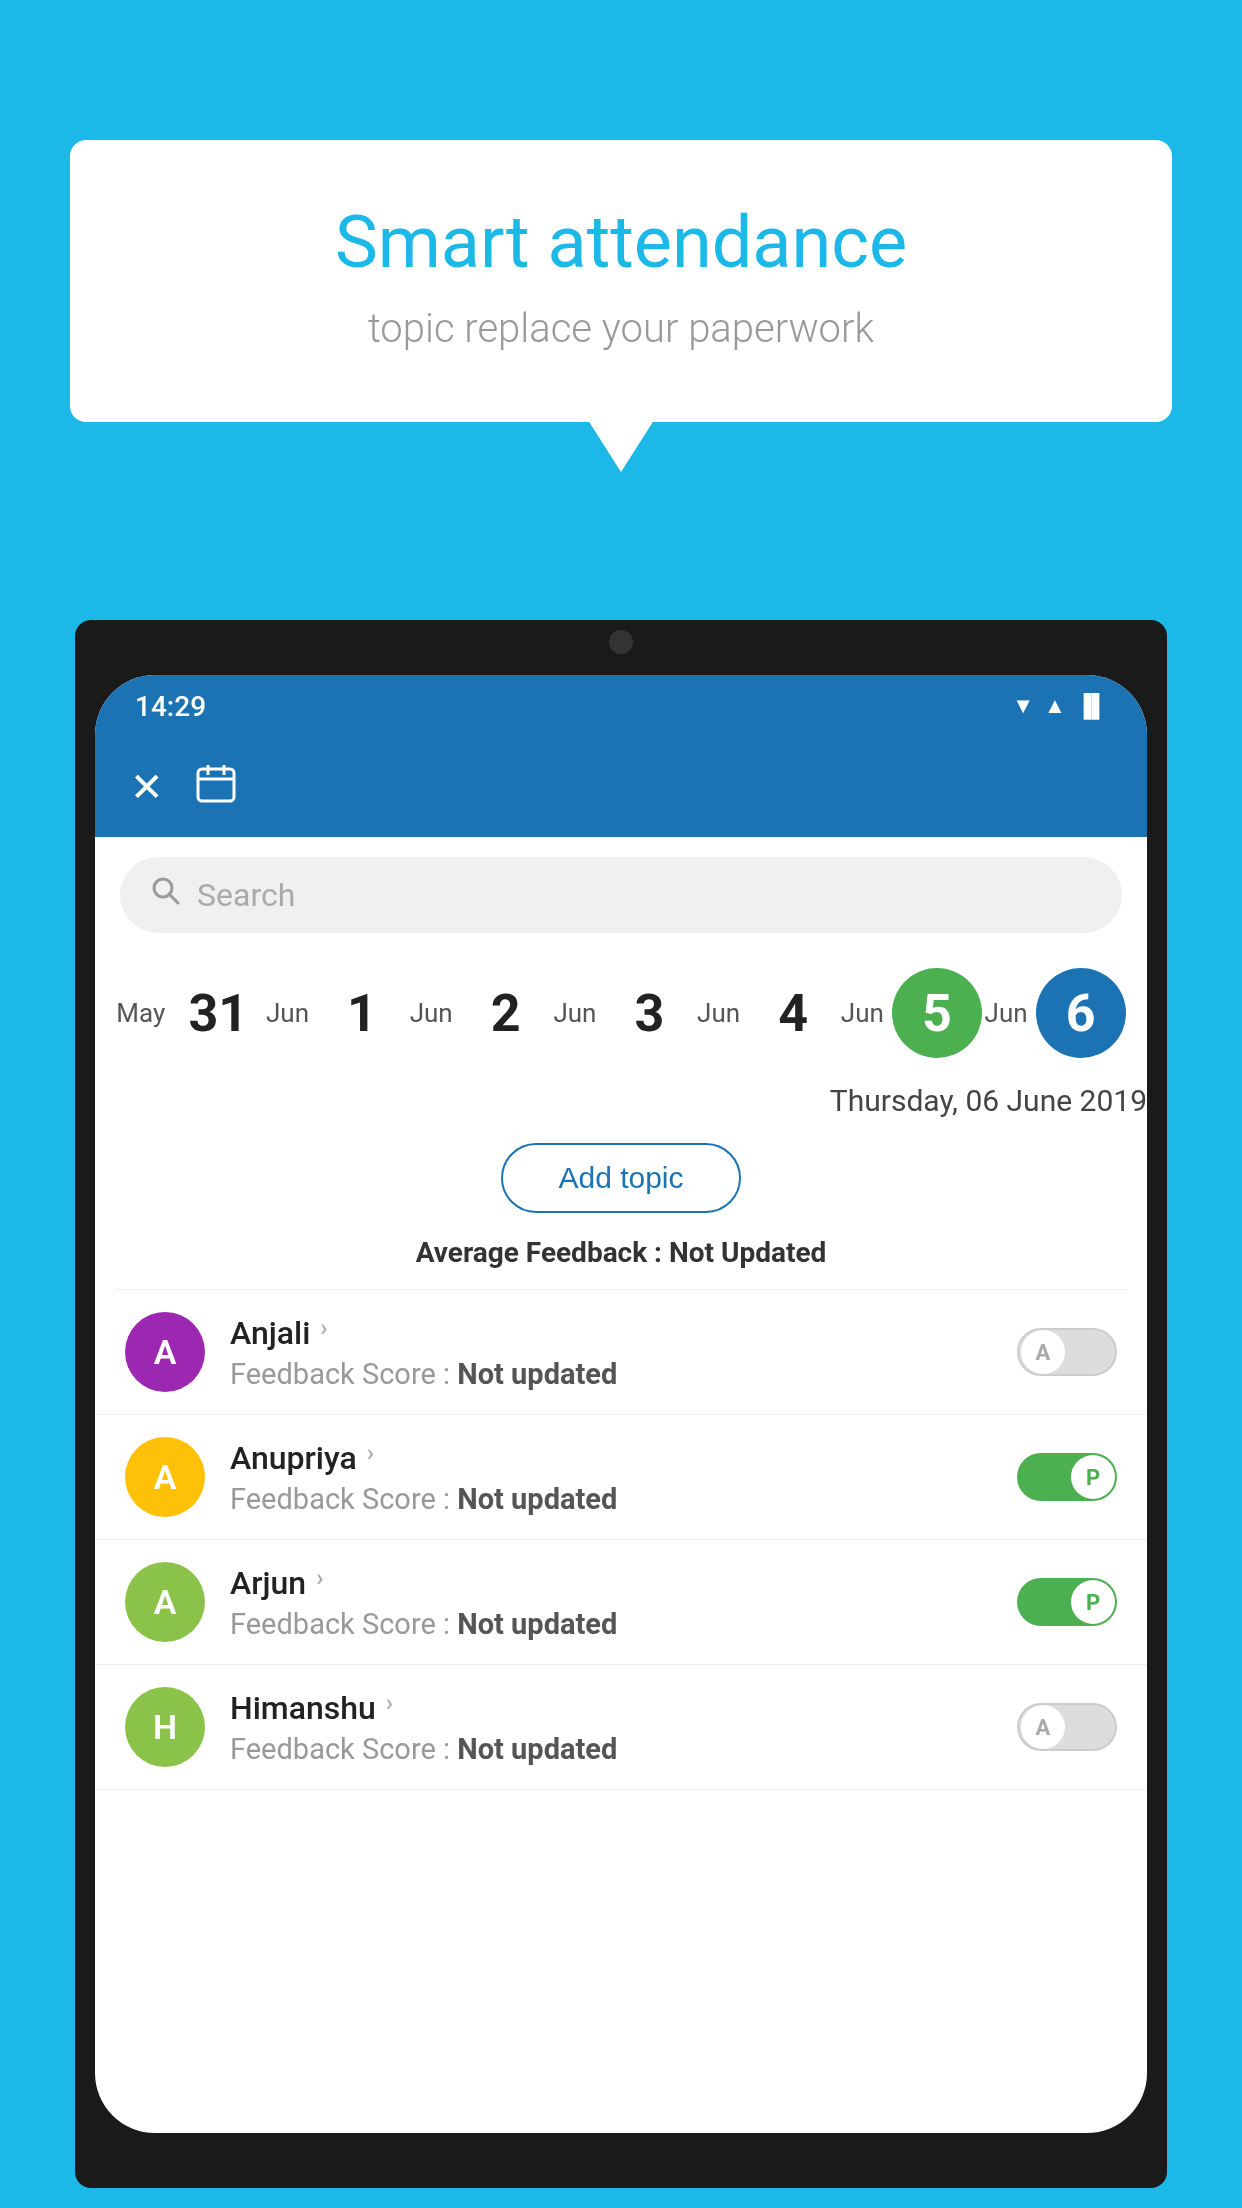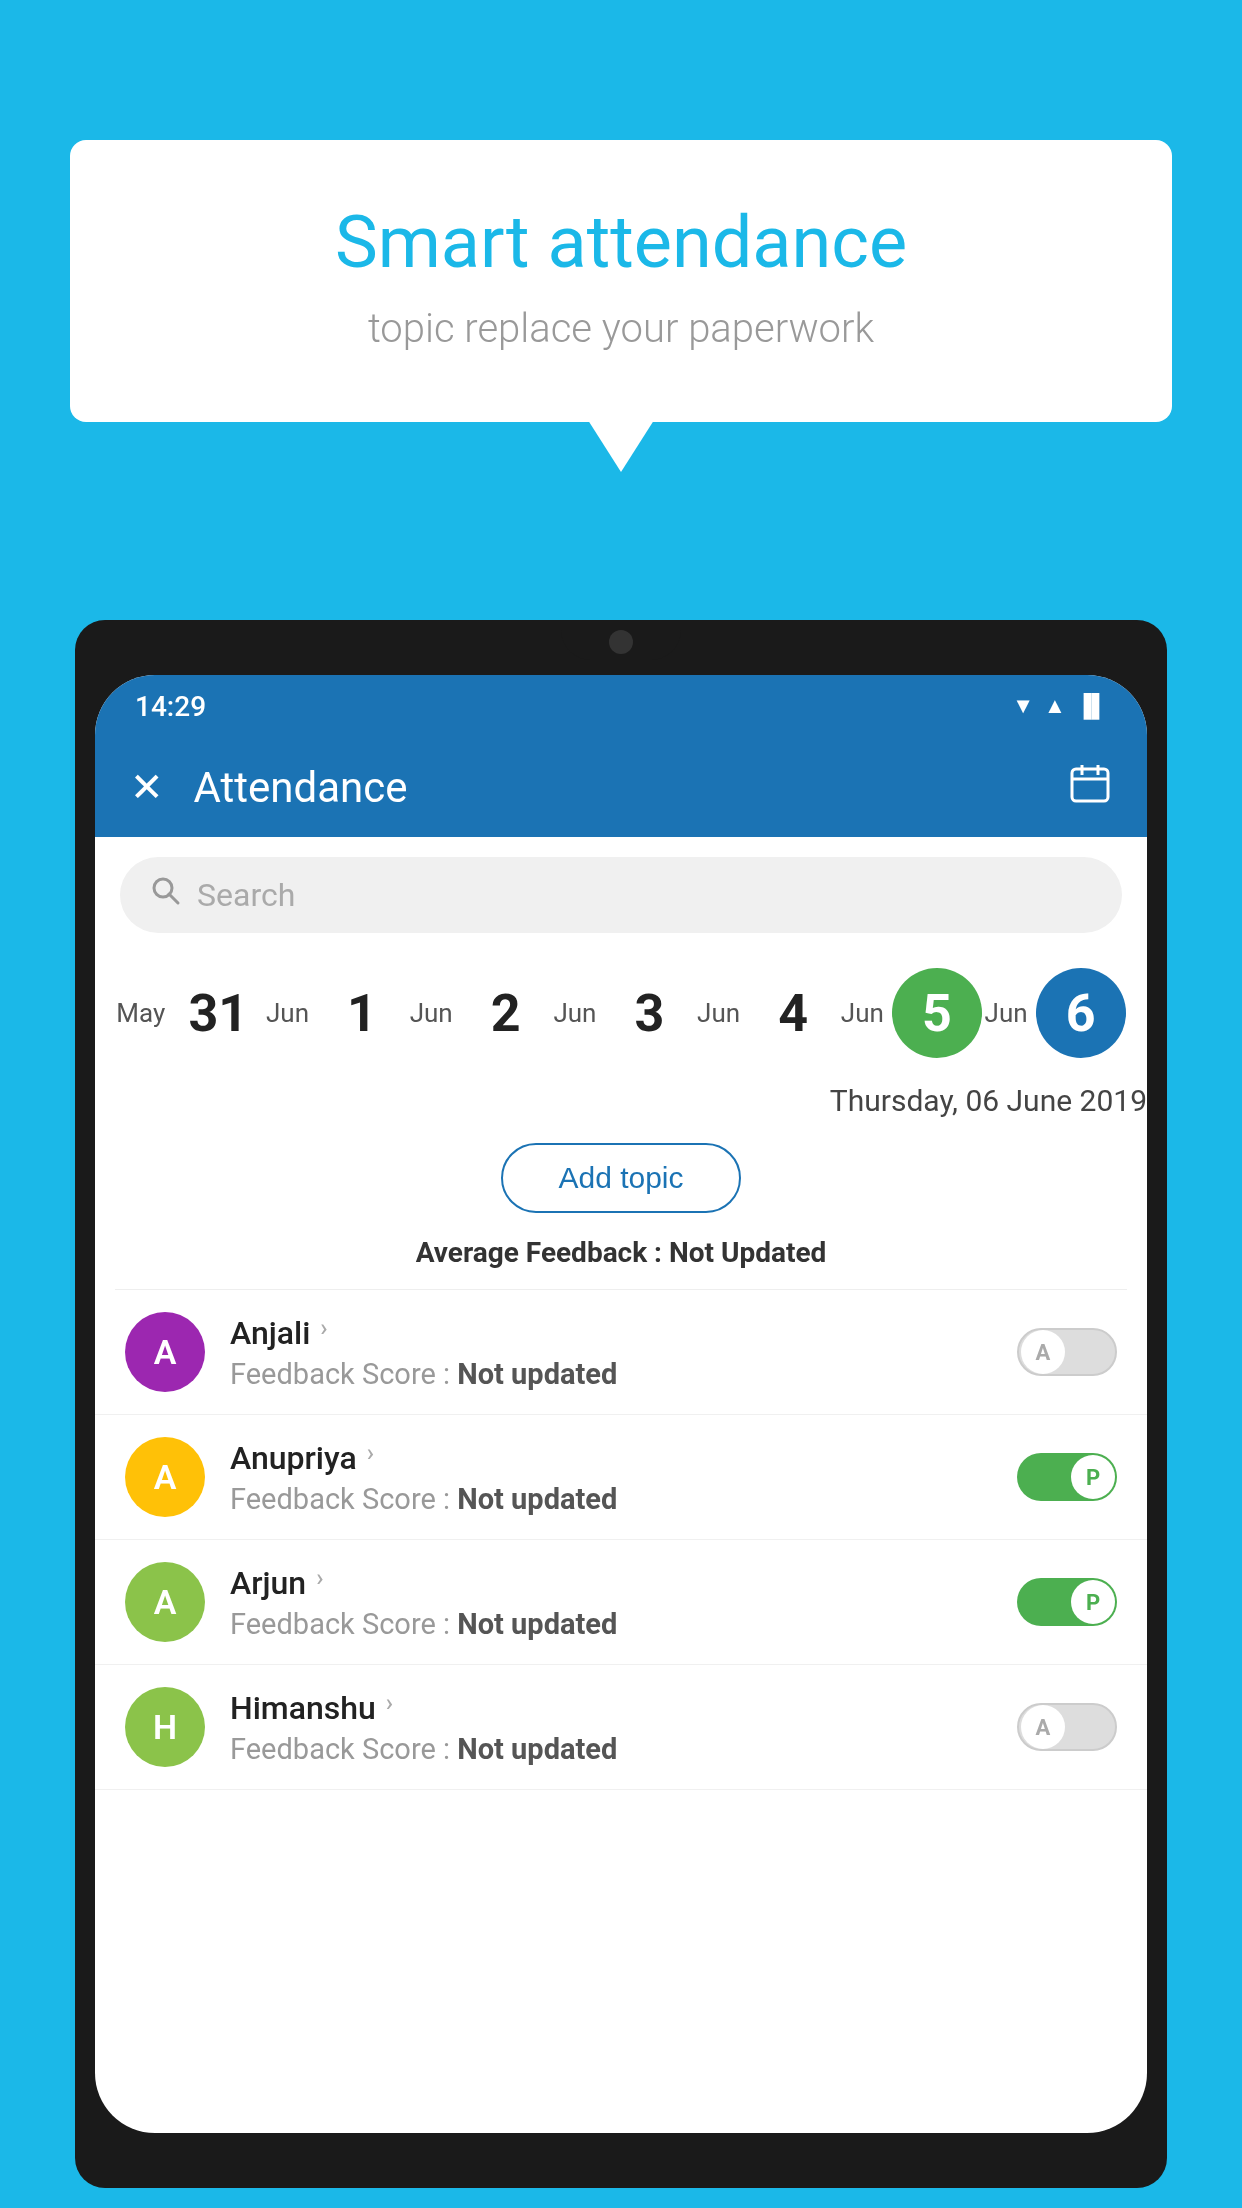--- a/index.html
+++ b/index.html
@@ -56,21 +56,21 @@
     }
 
     
     .phone-frame {
       position: absolute;
       top: 620px;
       left: 75px;
       right: 75px;
       bottom: 20px;
       background: #1a1a1a;
-      border-radius: 30px;
+      border-radius: 16px;
       padding: 0;
       overflow: hidden;
     }
 
     .phone-notch {
       position: absolute;
       top: 0;
       left: 50%;
       transform: translateX(-50%);
       width: 120px;
@@ -381,21 +381,20 @@
       <span class="status-time">14:29</span>
       <div class="status-icons">
         <span class="status-icon">▼</span>
         <span class="status-icon">▲</span>
         <span class="status-icon">▐▌</span>
       </div>
     </div>
 
     <div class="app-bar">
       <span class="app-bar-close">✕</span>
-      <span class="app-bar-title">Attendance</span>
       <span class="app-bar-calendar">
         <svg width="44" height="44" viewBox="0 0 44 44" fill="none">
           <rect x="4" y="8" width="36" height="32" rx="4" stroke="white" stroke-width="3" fill="none"></rect>
           <line x1="4" y1="18" x2="40" y2="18" stroke="white" stroke-width="3"></line>
           <line x1="14" y1="4" x2="14" y2="14" stroke="white" stroke-width="3"></line>
           <line x1="30" y1="4" x2="30" y2="14" stroke="white" stroke-width="3"></line>
         </svg>
       </span>
     </div>
 

